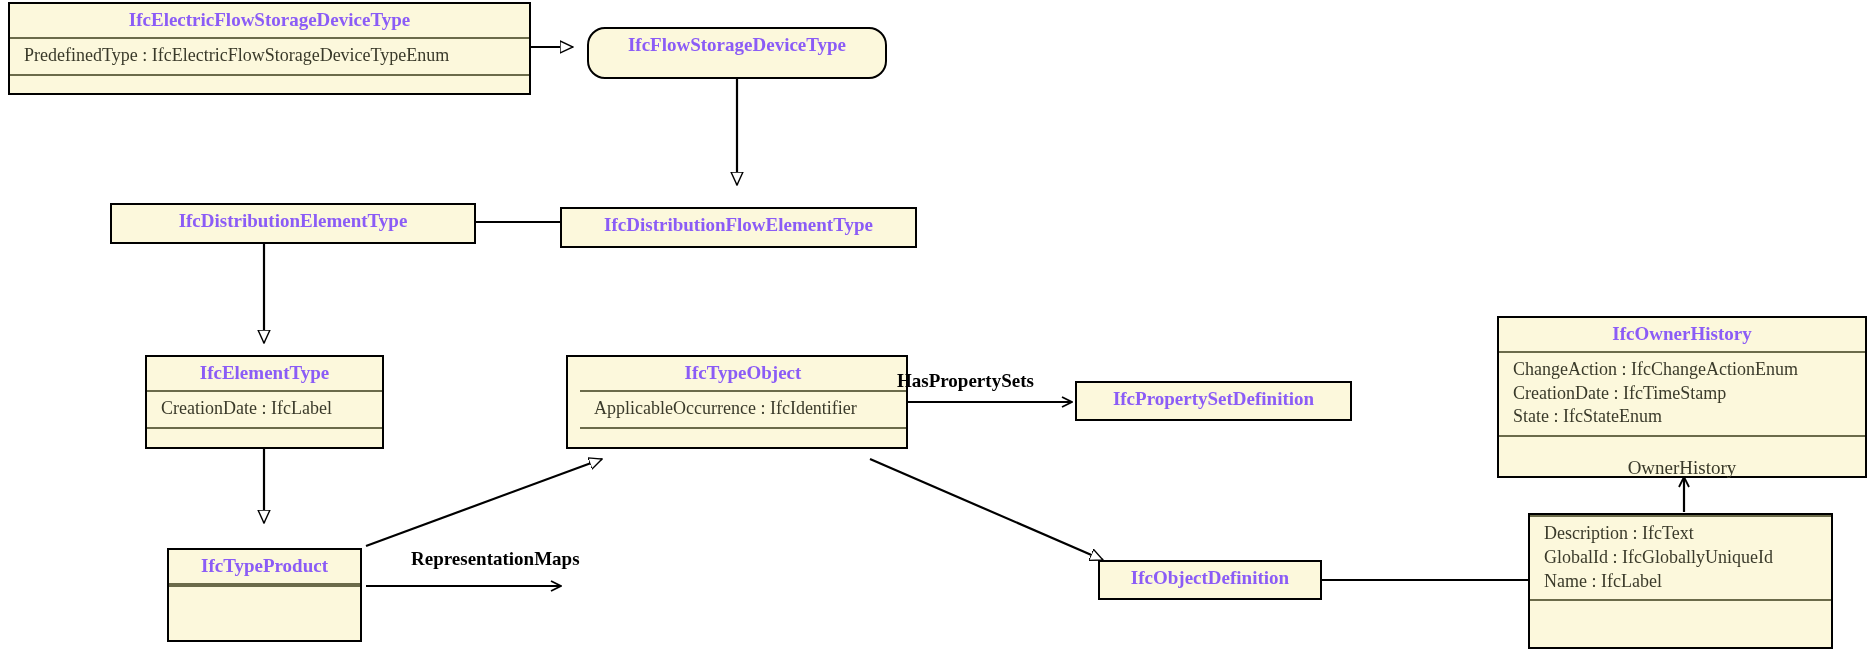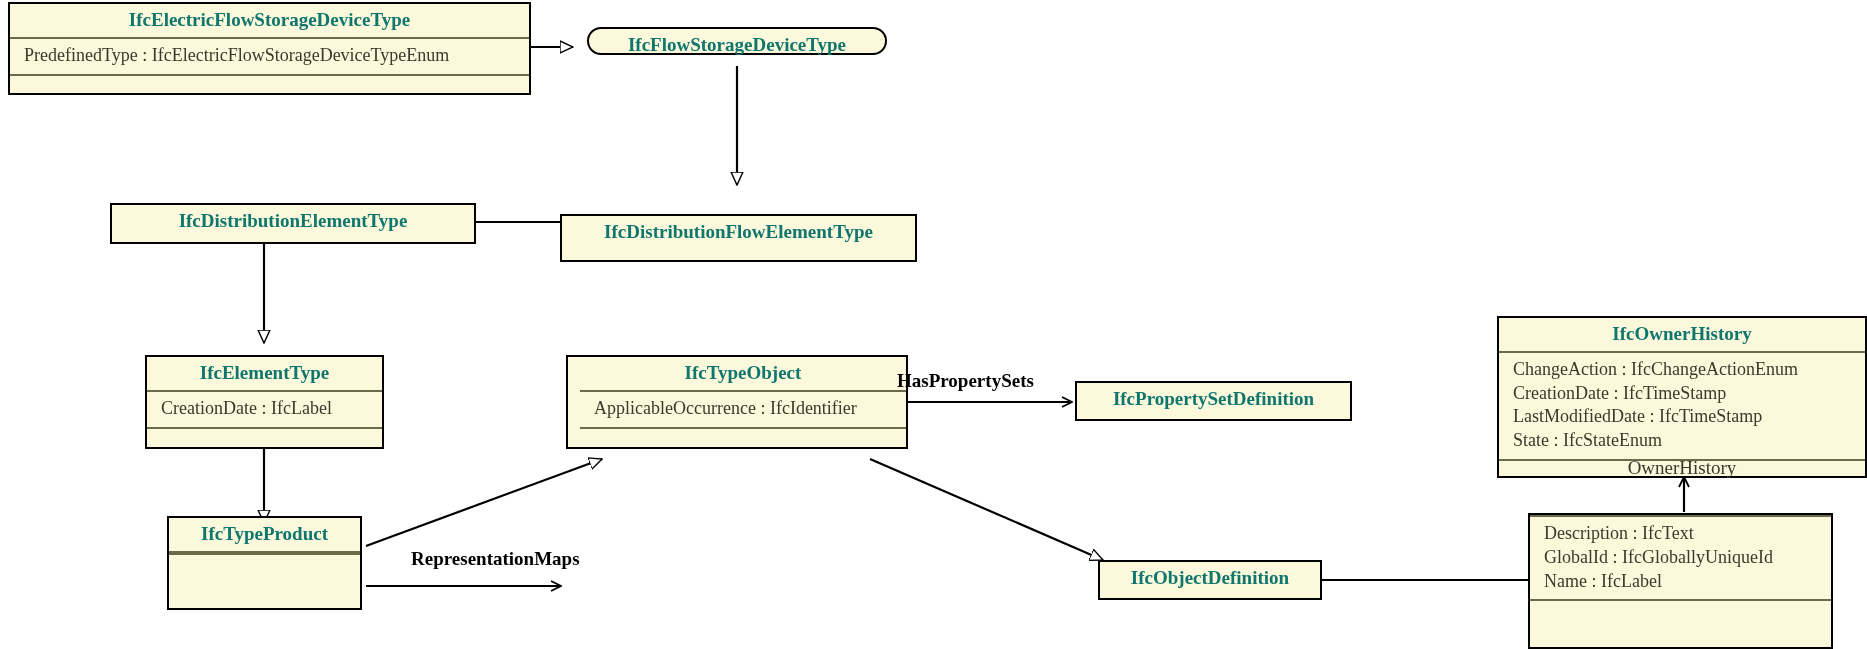--- a/index.html
+++ b/index.html
@@ -30,21 +30,21 @@
     box-sizing: border-box;
     background: #fcf8dc;
     border: 2px solid #000000;
     display: flex;
     flex-direction: column;
   }
   .uml-title {
     font-weight: bold;
     font-size: 19px;
     text-align: center;
-    color: #0f766e;
+    color: #8b5cf6;
     padding: 6px 10px 7px 10px;
     line-height: 1.05;
     white-space: nowrap;
   }
   .uml-sep {
     height: 2px;
     background: #6b6b4a;
     width: 100%;
     flex: none;
   }
@@ -144,29 +144,29 @@
   <div class="uml-class" style="left:8px; top:2px; width:523px; height:93px;">
     <div class="uml-title">IfcElectricFlowStorageDeviceType</div>
     <div class="uml-sep"></div>
     <div class="uml-attrs">
       <div>PredefinedType : IfcElectricFlowStorageDeviceTypeEnum</div>
     </div>
     <div class="uml-sep"></div>
     <div class="uml-ops"></div>
   </div>
 
-  <div class="uml-class" style="left:587px; top:27px; width:300px; height:28px;border-radius:18px;">
+  <div class="uml-class" style="left:587px; top:27px; width:300px; height:52px;border-radius:18px;">
     <div class="uml-title">IfcFlowStorageDeviceType</div>
   </div>
 
   <div class="uml-class" style="left:110px; top:203px; width:366px; height:41px;">
     <div class="uml-title">IfcDistributionElementType</div>
   </div>
 
-  <div class="uml-class" style="left:560px; top:214px; width:357px; height:48px;">
+  <div class="uml-class" style="left:560px; top:207px; width:357px; height:41px;">
     <div class="uml-title">IfcDistributionFlowElementType</div>
   </div>
 
   <div class="uml-class" style="left:145px; top:355px; width:239px; height:94px;">
     <div class="uml-title">IfcElementType</div>
     <div class="uml-sep"></div>
     <div class="uml-attrs">
       <div>CreationDate : IfcLabel</div>
     </div>
     <div class="uml-sep"></div>
@@ -186,39 +186,38 @@
   <div class="uml-class" style="left:1075px; top:381px; width:277px; height:40px;">
     <div class="uml-title">IfcPropertySetDefinition</div>
   </div>
 
   <div class="uml-class" style="left:1497px; top:316px; width:370px; height:162px;">
     <div class="uml-title">IfcOwnerHistory</div>
     <div class="uml-sep"></div>
     <div class="uml-attrs">
       <div>ChangeAction : IfcChangeActionEnum</div>
       <div>CreationDate : IfcTimeStamp</div>
-      <div>LastModifiedDate : IfcTimeStamp</div>
       <div>State : IfcStateEnum</div>
     </div>
     <div class="uml-sep"></div>
     <div class="uml-ops"></div>
   </div>
 
   <div class="uml-class" style="left:1528px; top:513px; width:305px; height:136px;">
     <div class="uml-sep"></div>
     <div class="uml-attrs">
       <div>Description : IfcText</div>
       <div>GlobalId : IfcGloballyUniqueId</div>
       <div>Name : IfcLabel</div>
     </div>
     <div class="uml-sep"></div>
     <div class="uml-ops"></div>
   </div>
 
-  <div class="uml-class" style="left:167px; top:516px; width:195px; height:94px;">
+  <div class="uml-class" style="left:167px; top:548px; width:195px; height:94px;">
     <div class="uml-title">IfcTypeProduct</div>
     <div class="uml-sep"></div>
     <div class="uml-sep"></div>
     <div class="uml-ops"></div>
   </div>
 
 
   <div class="uml-class" style="left:1098px; top:560px; width:224px; height:40px;">
     <div class="uml-title">IfcObjectDefinition</div>
   </div>

